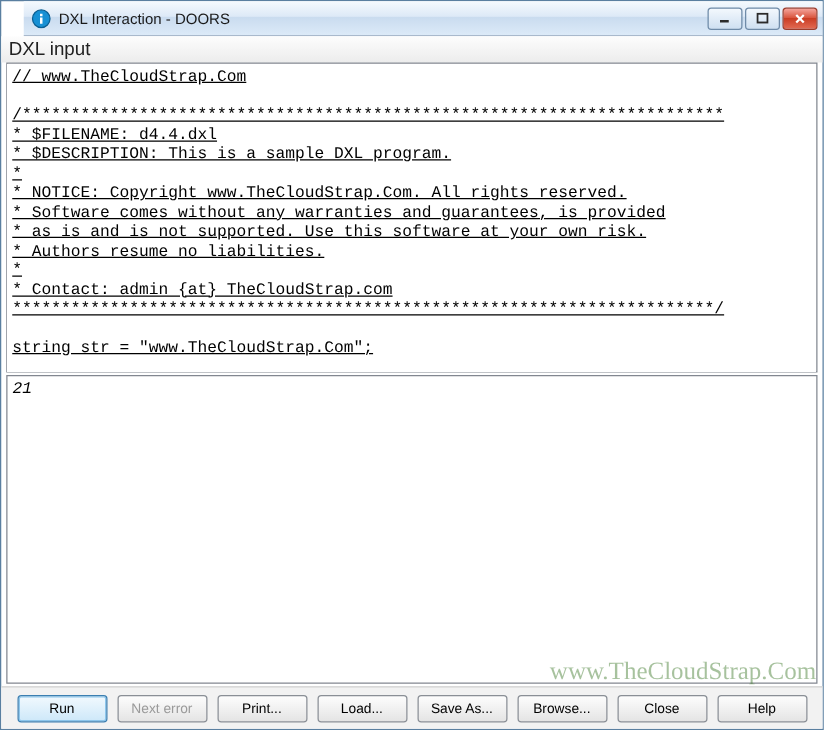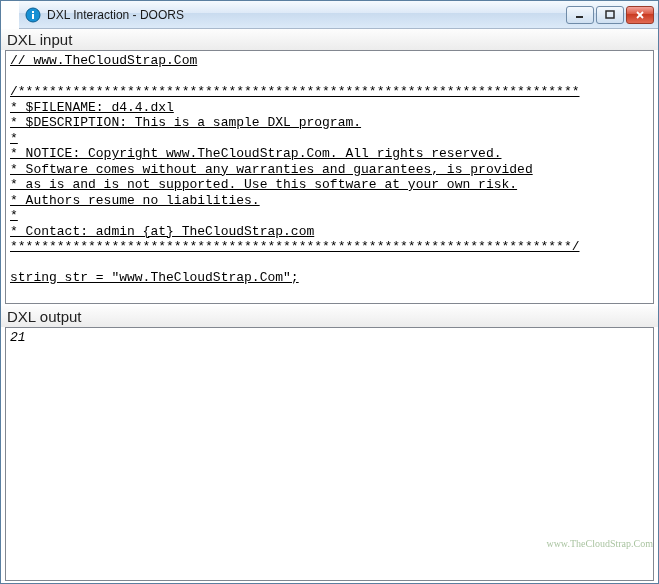--- a/index.html
+++ b/index.html
@@ -104,21 +104,21 @@
     border: 1px solid #3c7fb1;
     box-shadow: 0 0 0 1px #8cc6ec inset;
     background: linear-gradient(to bottom, #f2f9fe, #cde8f9);
   }
   .btn.disabled { color: #9a9a9a; }
   .watermark {
     position: absolute;
     right: 5px;
     bottom: 34px;
     font-family: Georgia, serif;
-    font-size: 10px;
+    font-size: 20px;
     color: rgba(60,120,40,0.45);
     pointer-events: none;
   }
 </style>
 </head>
 <body>
 
 <div class="window">
 
   <div class="titlebar">
@@ -165,20 +165,29 @@
 *
 * Contact: admin {at} TheCloudStrap.com
 ************************************************************************/
 
 string str = "www.TheCloudStrap.Com";
 
 // Find out the length of the string - str
 print(length(str));</pre>
   </div>
 
-  <div class="section-label">DXL output</div>
   <div class="code-area output-area">
     <pre class="code-pre">21</pre>
   </div>
 
+  <div class="button-bar">
+    <div class="btn default">Run</div>
+    <div class="btn disabled">Next error</div>
+    <div class="btn">Print...</div>
+    <div class="btn">Load...</div>
+    <div class="btn">Save As...</div>
+    <div class="btn">Browse...</div>
+    <div class="btn">Close</div>
+    <div class="btn">Help</div>
+  </div>
 
   <div class="watermark">www.TheCloudStrap.Com</div>
 </div>
 
 </body></html>

